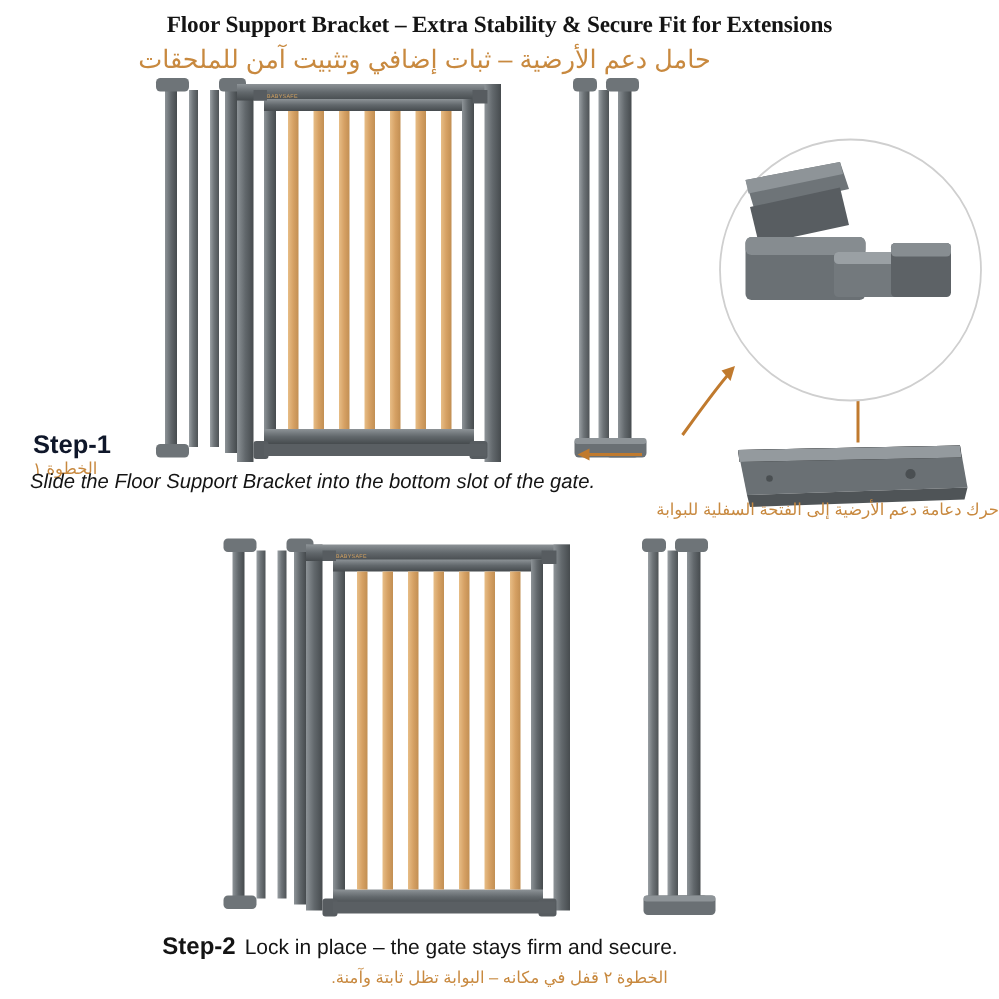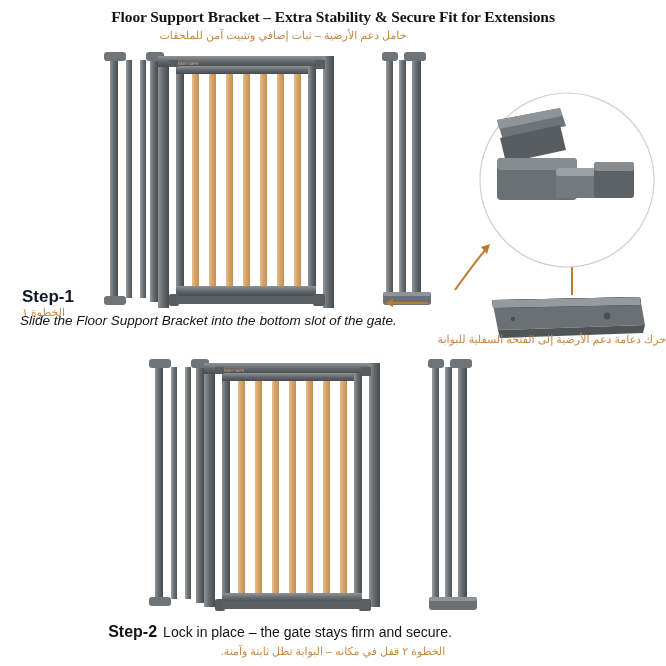--- a/index.html
+++ b/index.html
@@ -33,21 +33,21 @@
     letter-spacing: -0.1px;
     color: #141414;
     font-family: Liberation Serif, serif;
   }
   .title-ar {
     position: absolute;
     left: 0;
     top: 29px;
     width: 566px;
     text-align: center;
-    font-size: 11px;
+    font-size: 17px;
     color: #c8893f;
     direction: rtl;
   }
 
   
   .step1-label {
     position: absolute;
     left: 22px;
     top: 287px;
     font-size: 17px;

